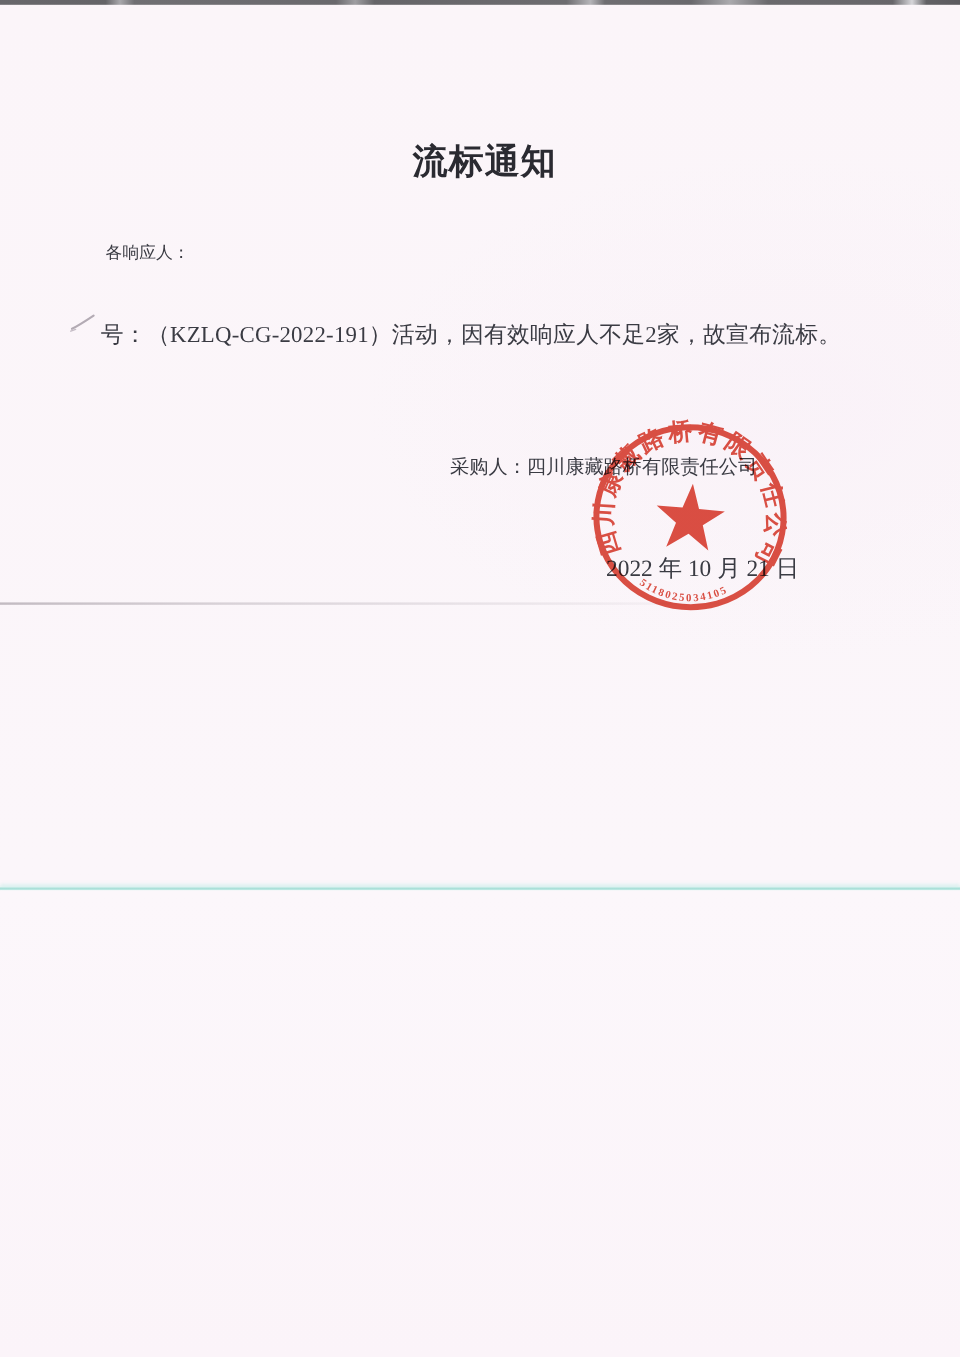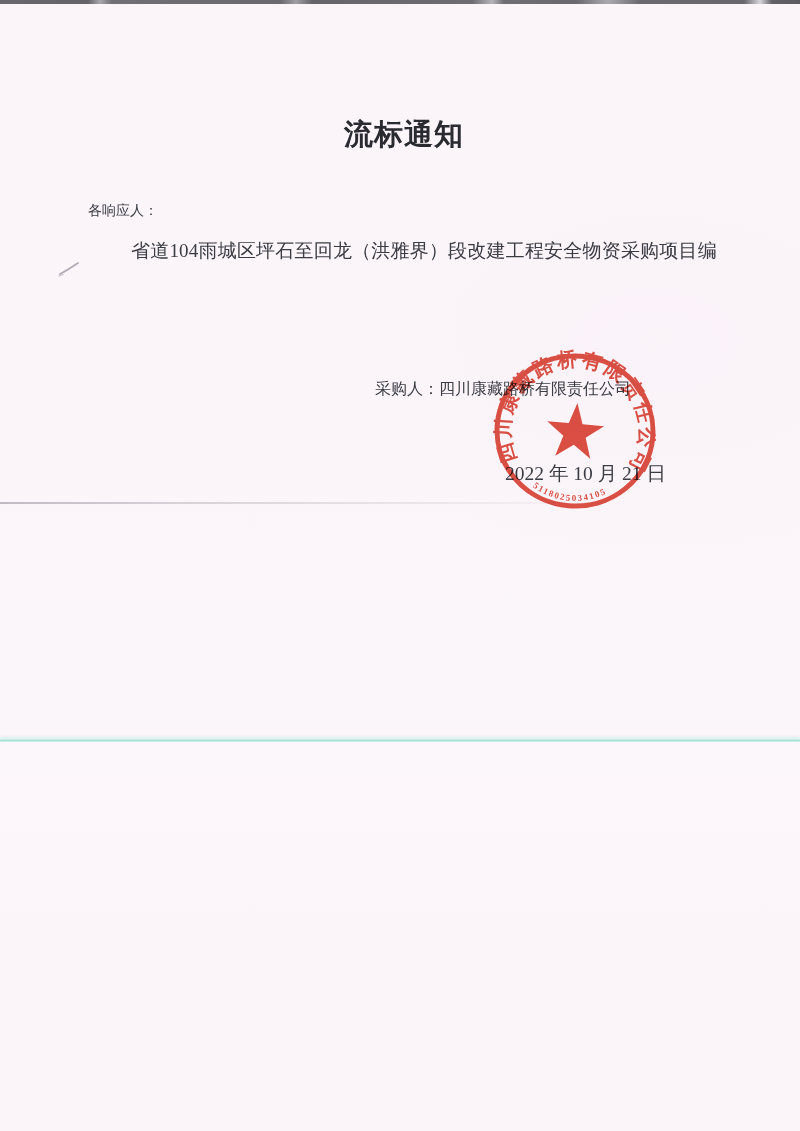--- a/index.html
+++ b/index.html
@@ -79,21 +79,21 @@
 <body>
 
 <div class="page">
 
   <div class="scan-top-edge"></div>
 
   <h1 class="doc-title">流标通知</h1>
 
   <p class="text-line salutation">各响应人：</p>
 
-  <p class="text-line body-line-1">省道104雨城区坪石至回龙（洪雅界）段改建工程安全物资采购项目编</p>
+  <p class="text-line body-line-2">号：（KZLQ-CG-2022-191）活动，因有效响应人不足2家，故宣布流标。</p>
 
   <p class="text-line purchaser">采购人：四川康藏路桥有限责任公司</p>
   <p class="text-line date-line">2022 年 10 月 21 日</p>
 
   <svg class="pen-mark" viewBox="0 0 26 22">
     <path d="M3 16 Q 9 13 21 5" fill="none" stroke="#b3abb4" stroke-width="1.8" stroke-linecap="round"></path>
     <path d="M2 18 L 6 16.5" fill="none" stroke="#c4bcc5" stroke-width="1.2" stroke-linecap="round"></path>
   </svg>
 
   <div class="crease"></div>

